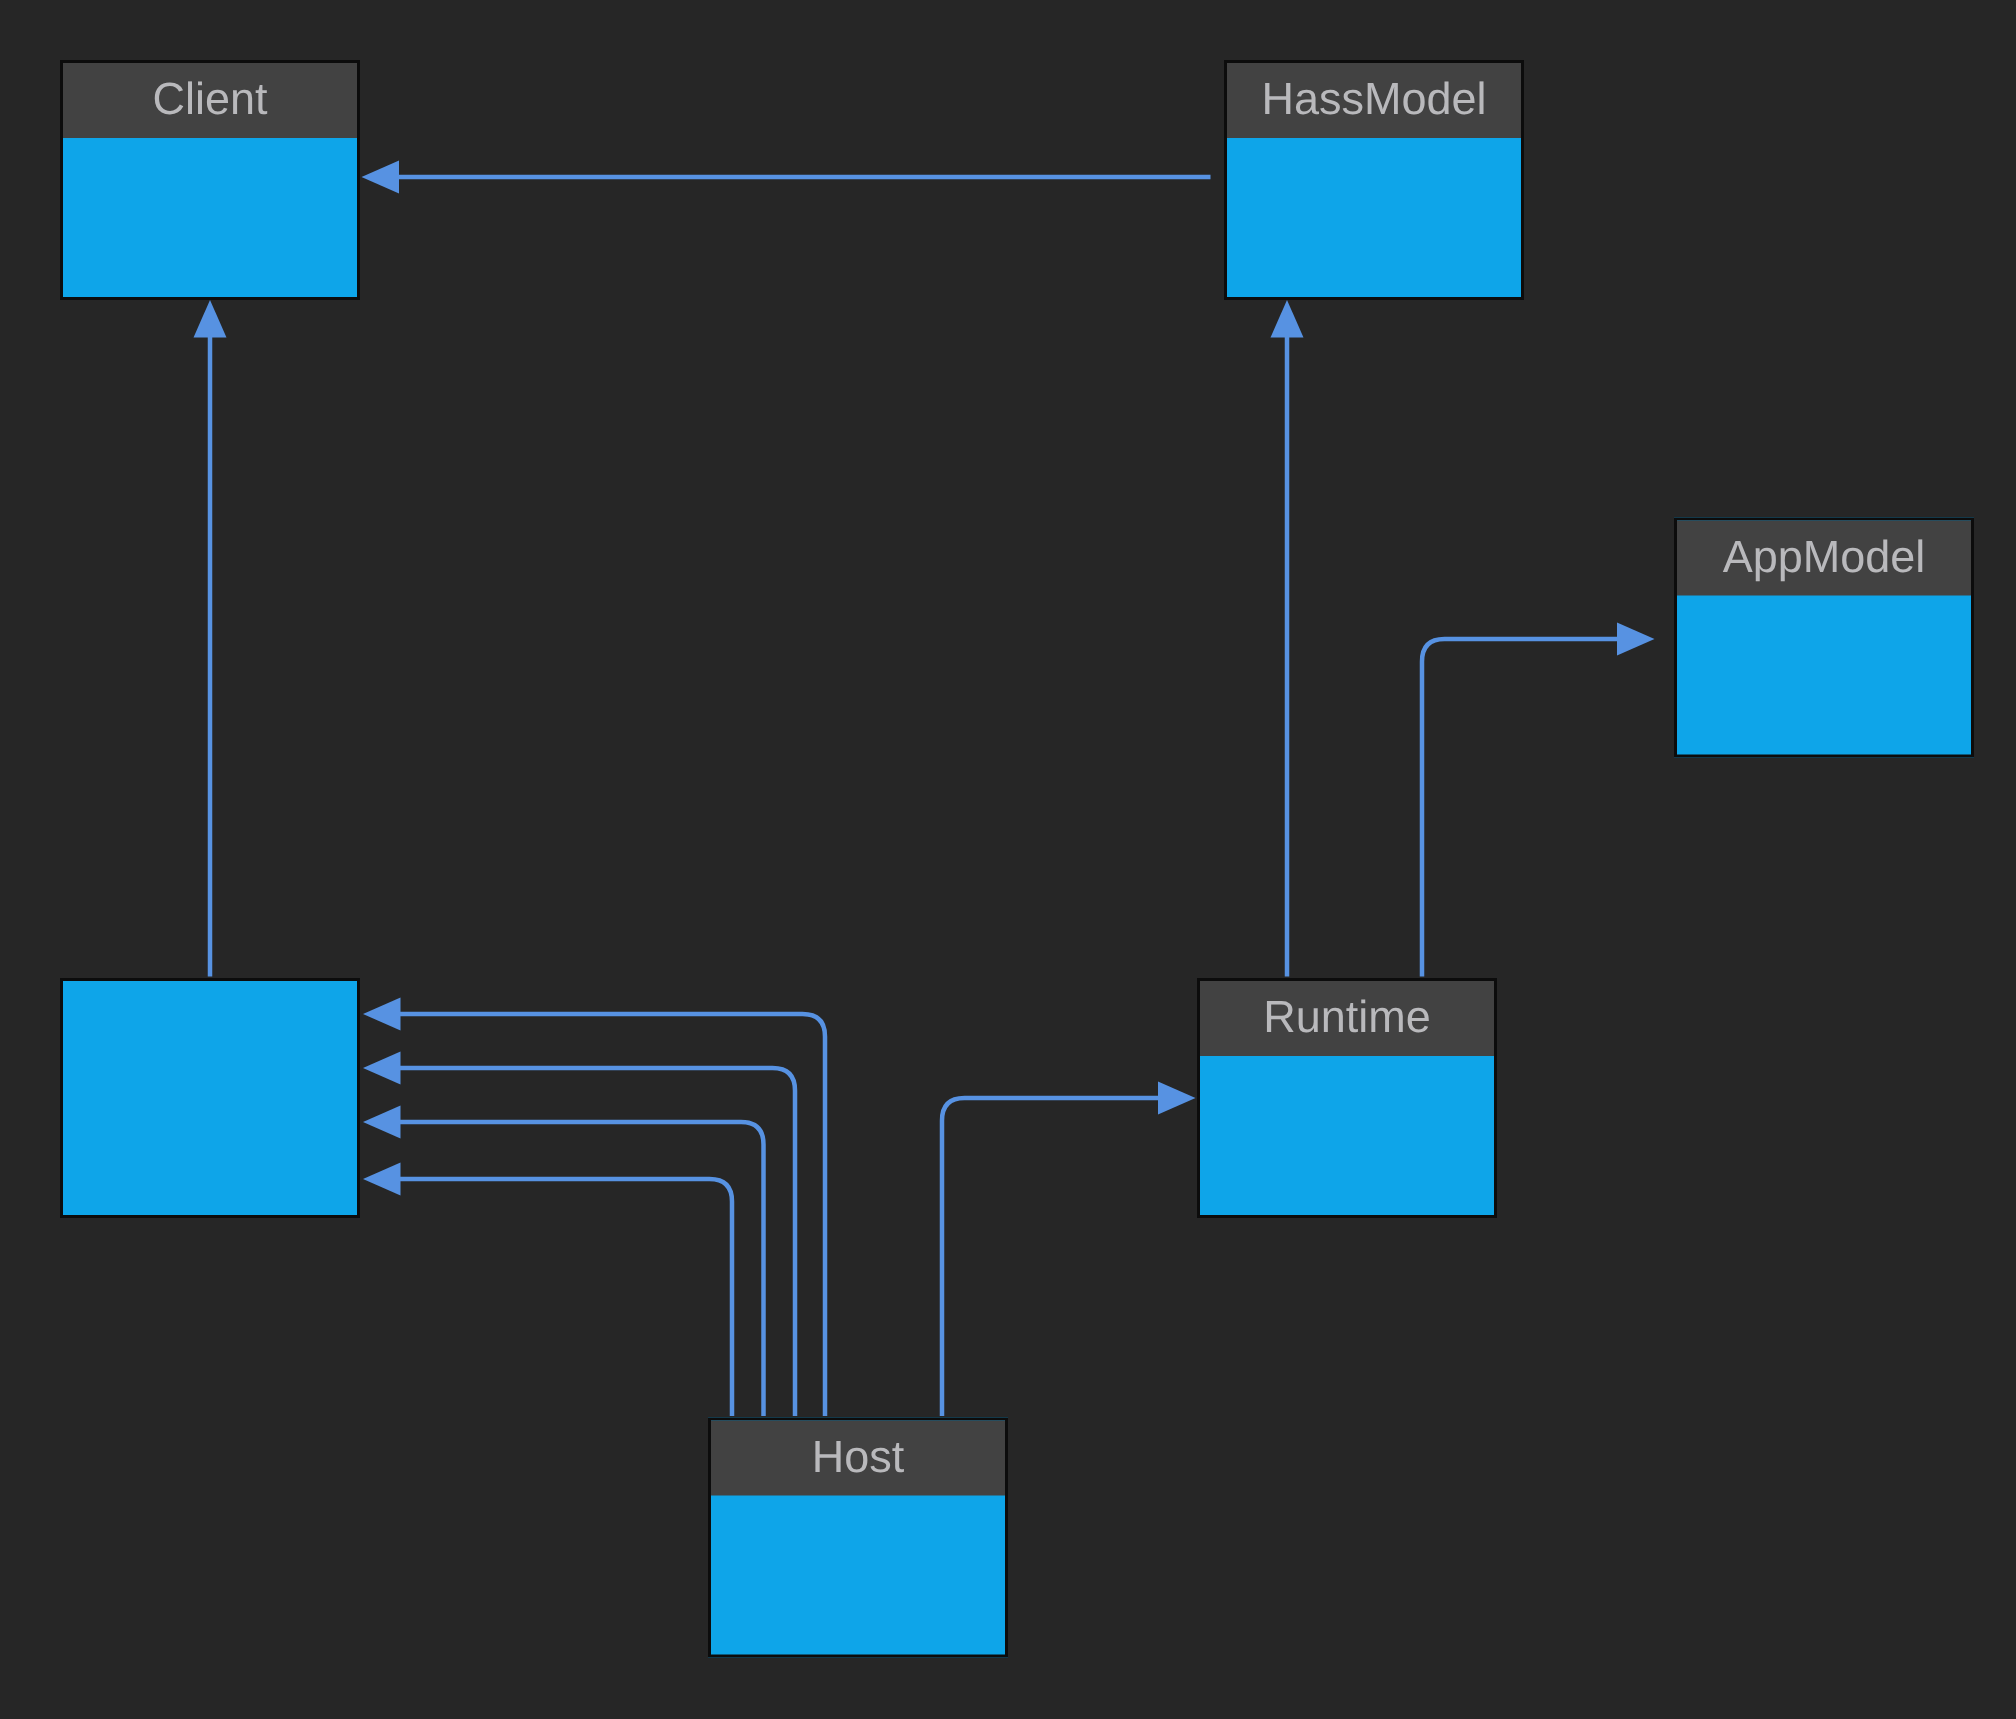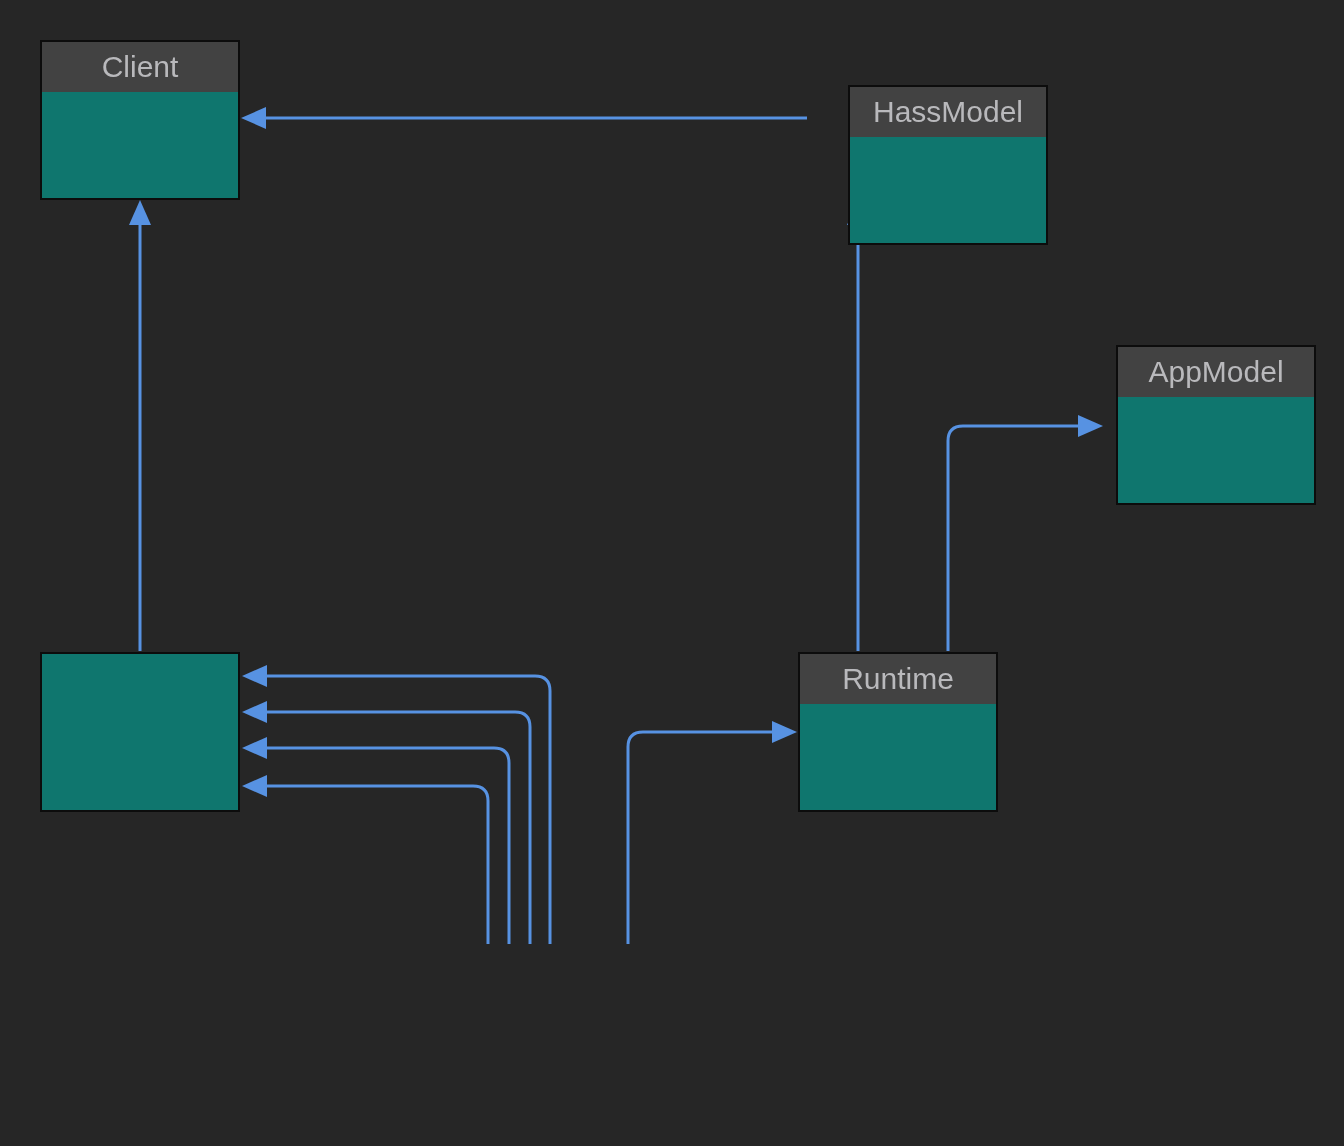--- a/index.html
+++ b/index.html
@@ -28,39 +28,39 @@
     stroke-width: 3;
   }
   .edges polygon {
     fill: #5792e2;
     stroke: none;
   }
   .node {
     position: absolute;
     width: 200px;
     height: 160px;
-    background: #0f766e;
+    background: #0ea5e9;
     border: 2px solid #0c0c0c;
     box-sizing: border-box;
   }
   .node-title {
     height: 50px;
     line-height: 50px;
     background: #424242;
     color: #b9b9bc;
     font-size: 30px;
     text-align: center;
     white-space: nowrap;
     overflow: hidden;
   }
   .node-body {
     height: 106px;
   }
   #node-client     { left: 40px;   top: 40px;  }
-  #node-hassmodel  { left: 848px;  top: 40px; margin-top: 45px;  }
+  #node-hassmodel  { left: 816px;  top: 40px;  }
   #node-appmodel   { left: 1104px; top: 345px; margin-left: 12px; }
   #node-extensions { left: 40px;   top: 652px; }
   #node-runtime    { left: 798px;  top: 652px; }
   #node-host       { left: 472px;  top: 945px; }
 </style>
 </head>
 <body>
 
 <div class="canvas">
 
@@ -126,14 +126,18 @@
 
   <div class="node" id="node-extensions">
     <div class="node-body"></div>
   </div>
 
   <div class="node" id="node-runtime">
     <div class="node-title">Runtime</div>
     <div class="node-body"></div>
   </div>
 
+  <div class="node" id="node-host">
+    <div class="node-title">Host</div>
+    <div class="node-body"></div>
+  </div>
 
 </div>
 
 </body></html>

